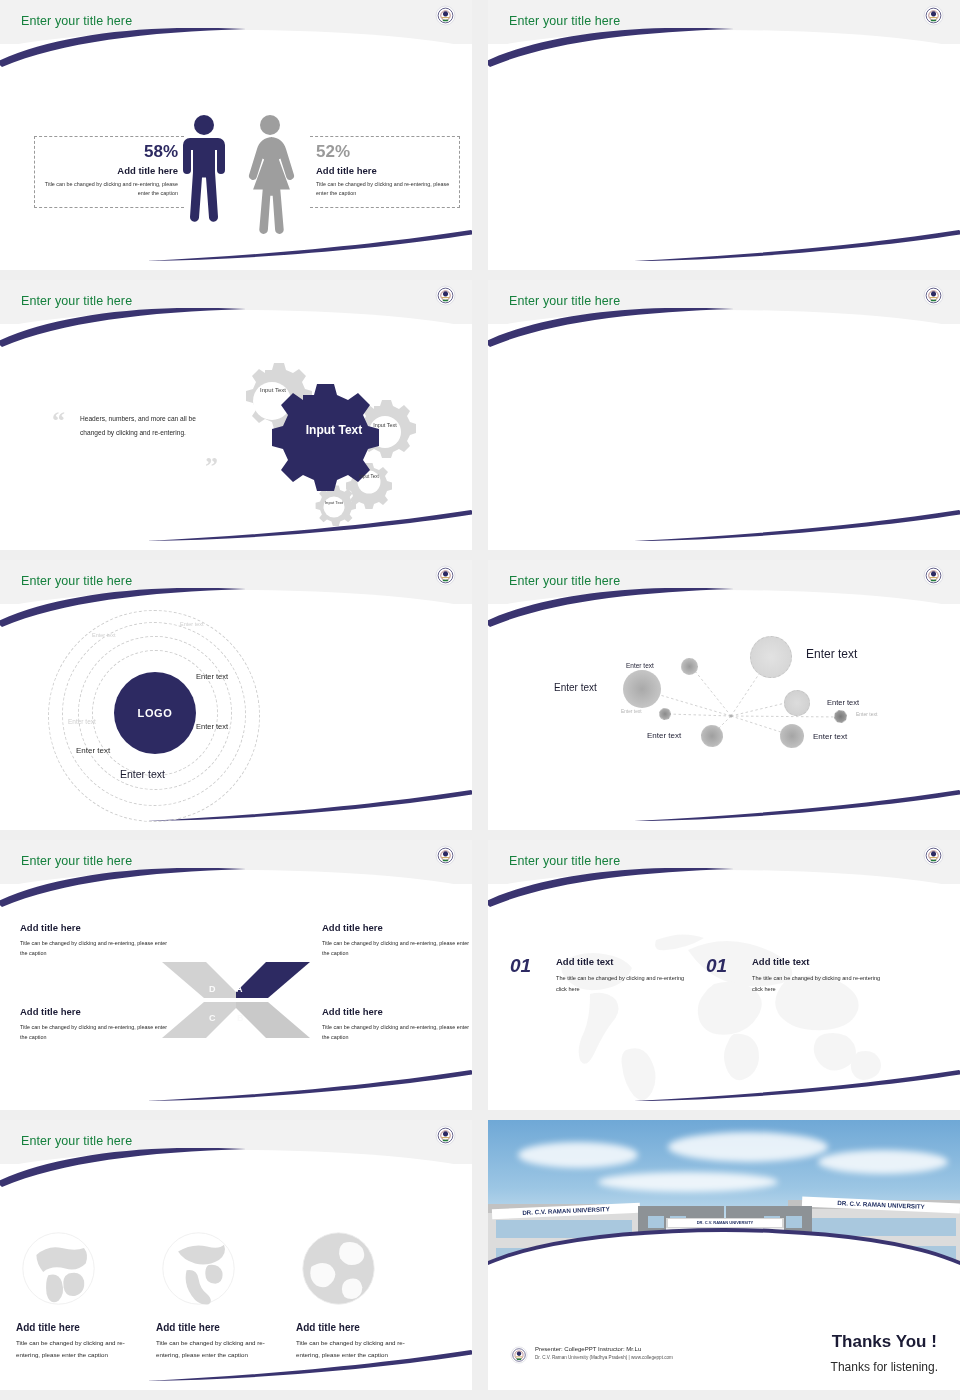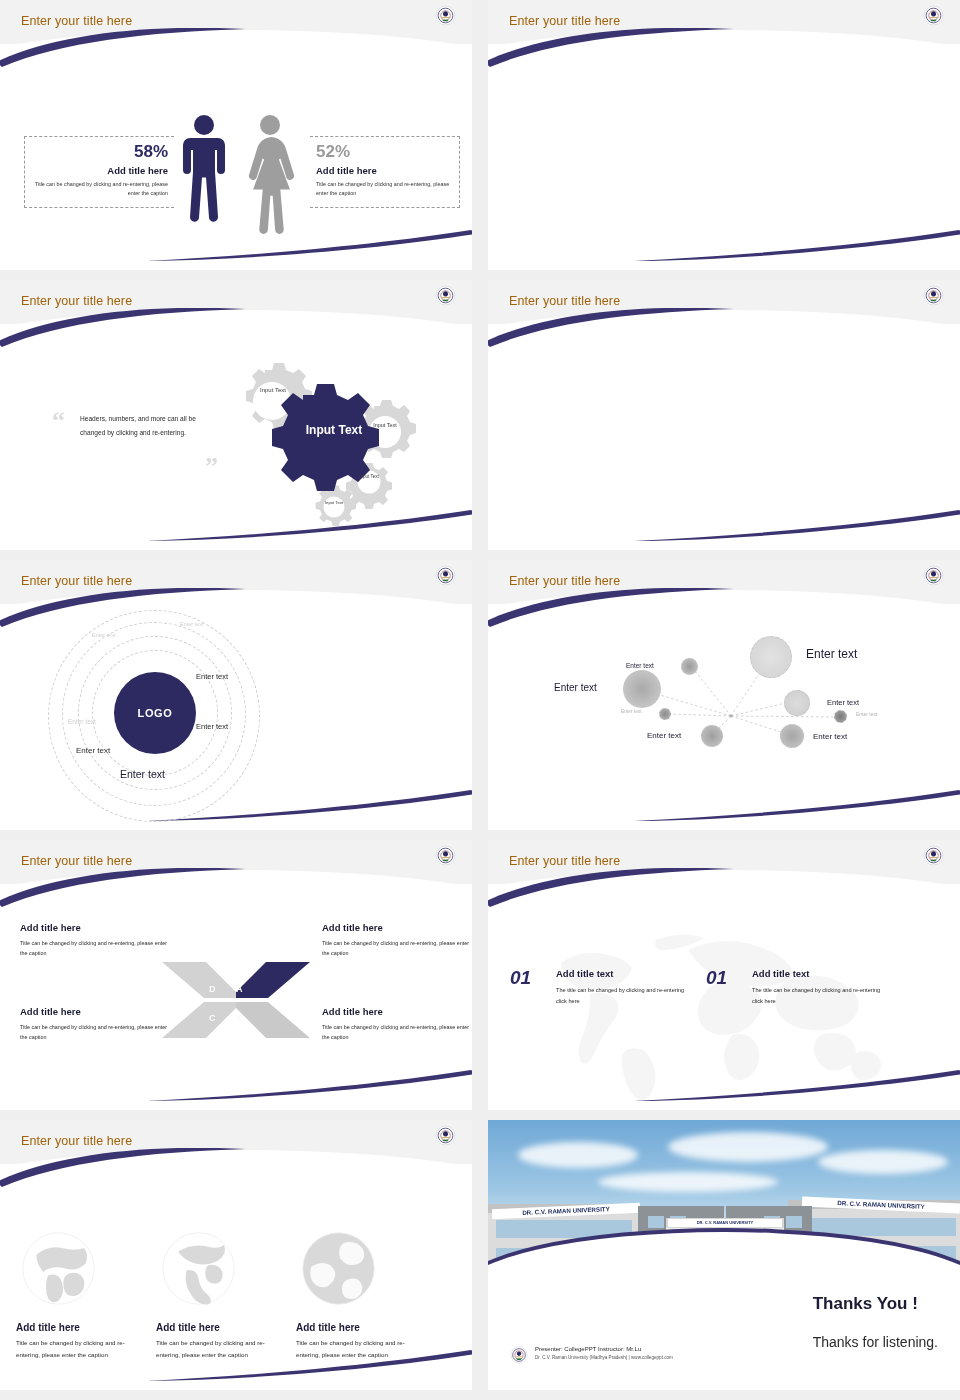--- a/index.html
+++ b/index.html
@@ -26,21 +26,21 @@
   }
 
   
   .hdr {
     position:absolute; left:0; top:0; width:100%; height:44px;
     background:#f2f2f2;
     z-index:1;
   }
   .hdr-title {
     position:absolute; left:21px; top:14px;
-    font-size:12.5px; color:#a16207; letter-spacing:.1px;
+    font-size:12.5px; color:#15803d; letter-spacing:.1px;
     z-index:4;
   }
   
   .body-ellipse {
     position:absolute; left:-8%; top:30px; width:116%; height:250px;
     background:#fff;
     border-radius:50% 50% 0 0 / 36px 36px 0 0;
     z-index:2;
   }
   
@@ -50,21 +50,21 @@
   .logo-tr { position:absolute; right:16px; top:5px; width:21px; height:21px; z-index:5; }
 
   .canvas { position:absolute; left:0; top:40px; width:100%; height:230px; z-index:4; }
 
   
   .s1-stat { position:absolute; top:96px; width:150px; }
   .s1-stat .pct { font-size:17px; font-weight:bold; color:#2d2a62; line-height:1; }
   .s1-stat .pct.grey { color:#9a9a9a; }
   .s1-stat .t { font-size:9.5px; font-weight:bold; color:#1b1b35; margin-top:5px; }
   .s1-stat .d { font-size:5.4px; color:#333; line-height:1.75; margin-top:4px; }
-  .s1-left { left:24px; text-align:right; border-left:1px dashed #9a9a9a; border-top:1px dashed #9a9a9a; border-bottom:1px dashed #9a9a9a; padding:6px 6px 8px 0; }
+  .s1-left { left:34px; text-align:right; border-left:1px dashed #9a9a9a; border-top:1px dashed #9a9a9a; border-bottom:1px dashed #9a9a9a; padding:6px 6px 8px 0; }
   .s1-right { left:310px; text-align:left; border-right:1px dashed #9a9a9a; border-top:1px dashed #9a9a9a; border-bottom:1px dashed #9a9a9a; padding:6px 0 8px 6px; }
   .s1-figs { position:absolute; left:170px; top:72px; width:140px; height:130px; }
 
   
   .donuts { position:absolute; top:62px; left:22px; width:428px; display:flex; }
   .dcol { width:107px; text-align:center; position:relative; }
   .dcol + .dcol:before { content:""; position:absolute; left:0; top:68px; width:1px; height:104px; background:#e4e4e4; }
   .dring { width:58px; height:58px; margin:0 auto; position:relative; }
   .dring .val { position:absolute; inset:0; display:flex; align-items:center; justify-content:center;
      font-size:12px; font-weight:bold; color:#1b1b35; }
@@ -98,21 +98,21 @@
 
   
   .q-block { position:absolute; width:148px; }
   .q-block .qt { font-size:9.5px; font-weight:bold; color:#1b1b35; }
   .q-block .qd { font-size:5.4px; color:#2a2a2a; line-height:1.85; margin-top:5px; }
   .abcd { position:absolute; left:160px; top:60px; width:152px; height:120px; }
   .abcd-letter { position:absolute; color:#fff; font-size:9px; font-weight:bold; }
   .abcd-letter.dim { color:#fafafa; }
 
   
-  .numblock { position:absolute; top:88px; }
+  .numblock { position:absolute; top:76px; }
   .numblock .num { font-size:19px; font-weight:bold; font-style:italic; color:#2d2a62; float:left; line-height:1; }
   .numblock .nt { font-size:9.5px; font-weight:bold; color:#1b1b35; margin-left:46px; }
   .numblock .nd { font-size:5.6px; color:#2a2a2a; line-height:2; margin-left:46px; margin-top:6px; width:140px; }
   .worldmap { position:absolute; left:50px; top:42px; width:380px; height:190px; opacity:.5; }
 
   
   .gcol { position:absolute; top:66px; width:130px; }
   .gcol .gt { font-size:10px; font-weight:bold; color:#1b1b35; margin-top:7px; }
   .gcol .gd { font-size:6.2px; color:#2a2a2a; line-height:1.9; margin-top:4px; }
 
@@ -126,23 +126,23 @@
   .photo-mask {
     position:absolute; left:-6%; top:112px; width:112%; height:110px;
     background:#fff; border-radius:50% 50% 0 0 / 60px 60px 0 0;
     z-index:8;
   }
   .photo-arc {
     position:absolute; left:-6%; top:108px; width:112%; height:110px;
     background:#3a3470; border-radius:50% 50% 0 0 / 60px 60px 0 0;
     z-index:7;
   }
-  .thanks { position:absolute; right:22px; bottom:40px; text-align:left; z-index:10; }
+  .thanks { position:absolute; right:22px; bottom:16px; text-align:center; z-index:10; }
   .thanks .t1 { font-size:17px; font-weight:bold; color:#1b1b35; }
-  .thanks .t2 { font-size:14px; color:#2a2a2a; margin-top:20px; }
+  .thanks .t2 { font-size:12px; color:#2a2a2a; margin-top:8px; }
   .pfoot { position:absolute; left:22px; bottom:26px; z-index:10; display:flex; align-items:flex-start; gap:7px; }
   .pfoot .l1 { font-size:6px; color:#2a2a2a; }
   .pfoot .l2 { font-size:4.6px; color:#555; margin-top:3px; }
 </style>
 </head>
 <body>
 
 <div class="deck">
 
   <div class="slide">

